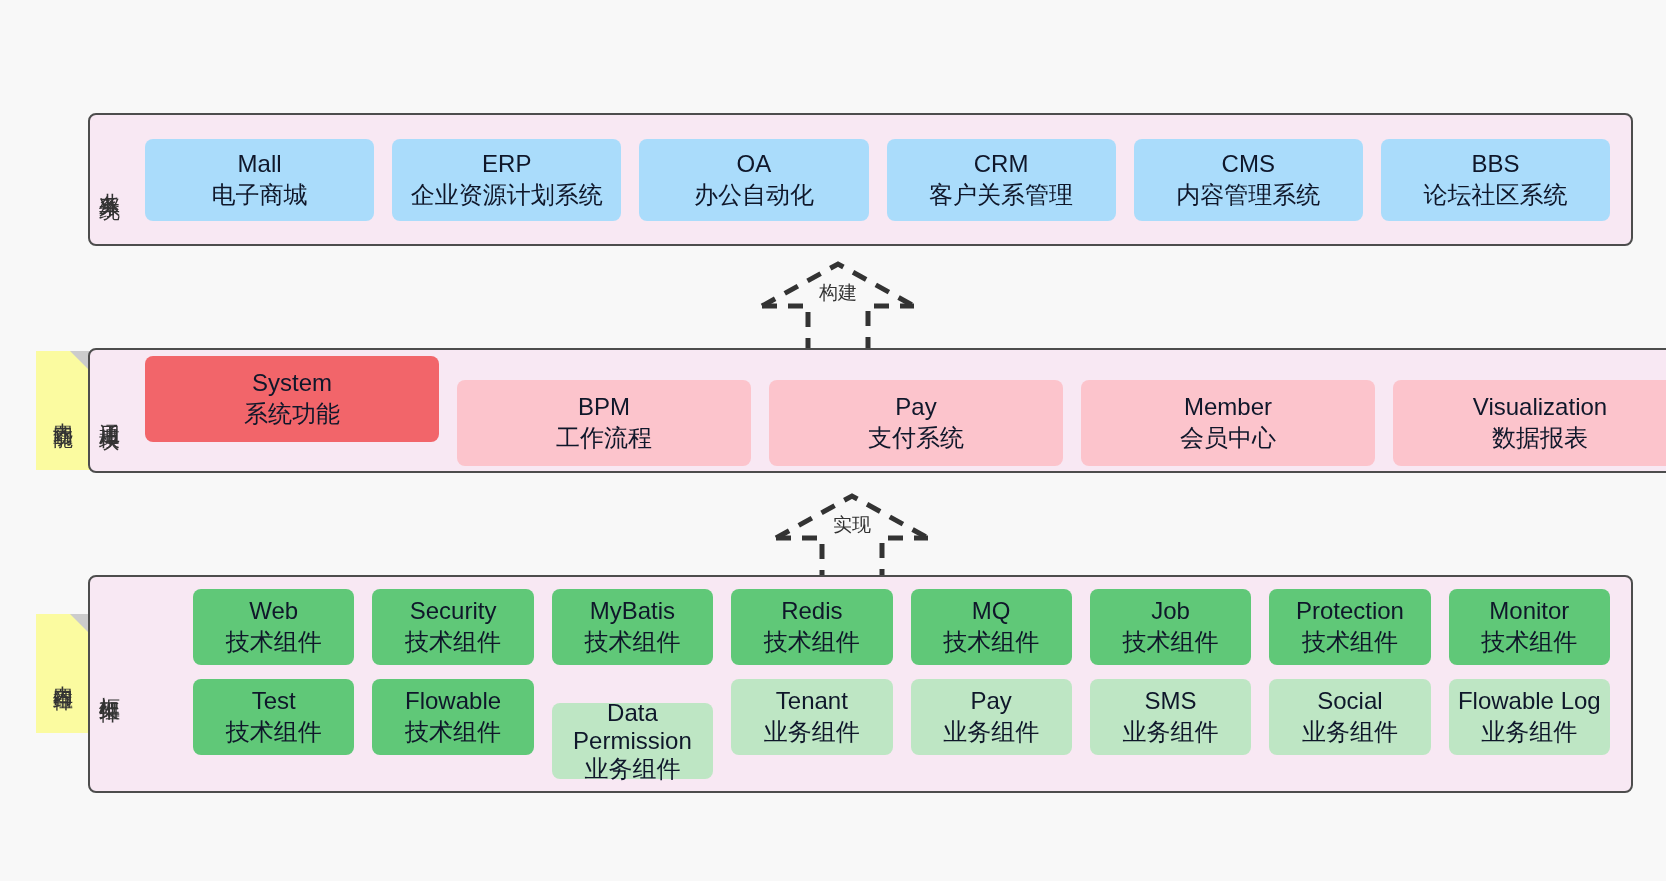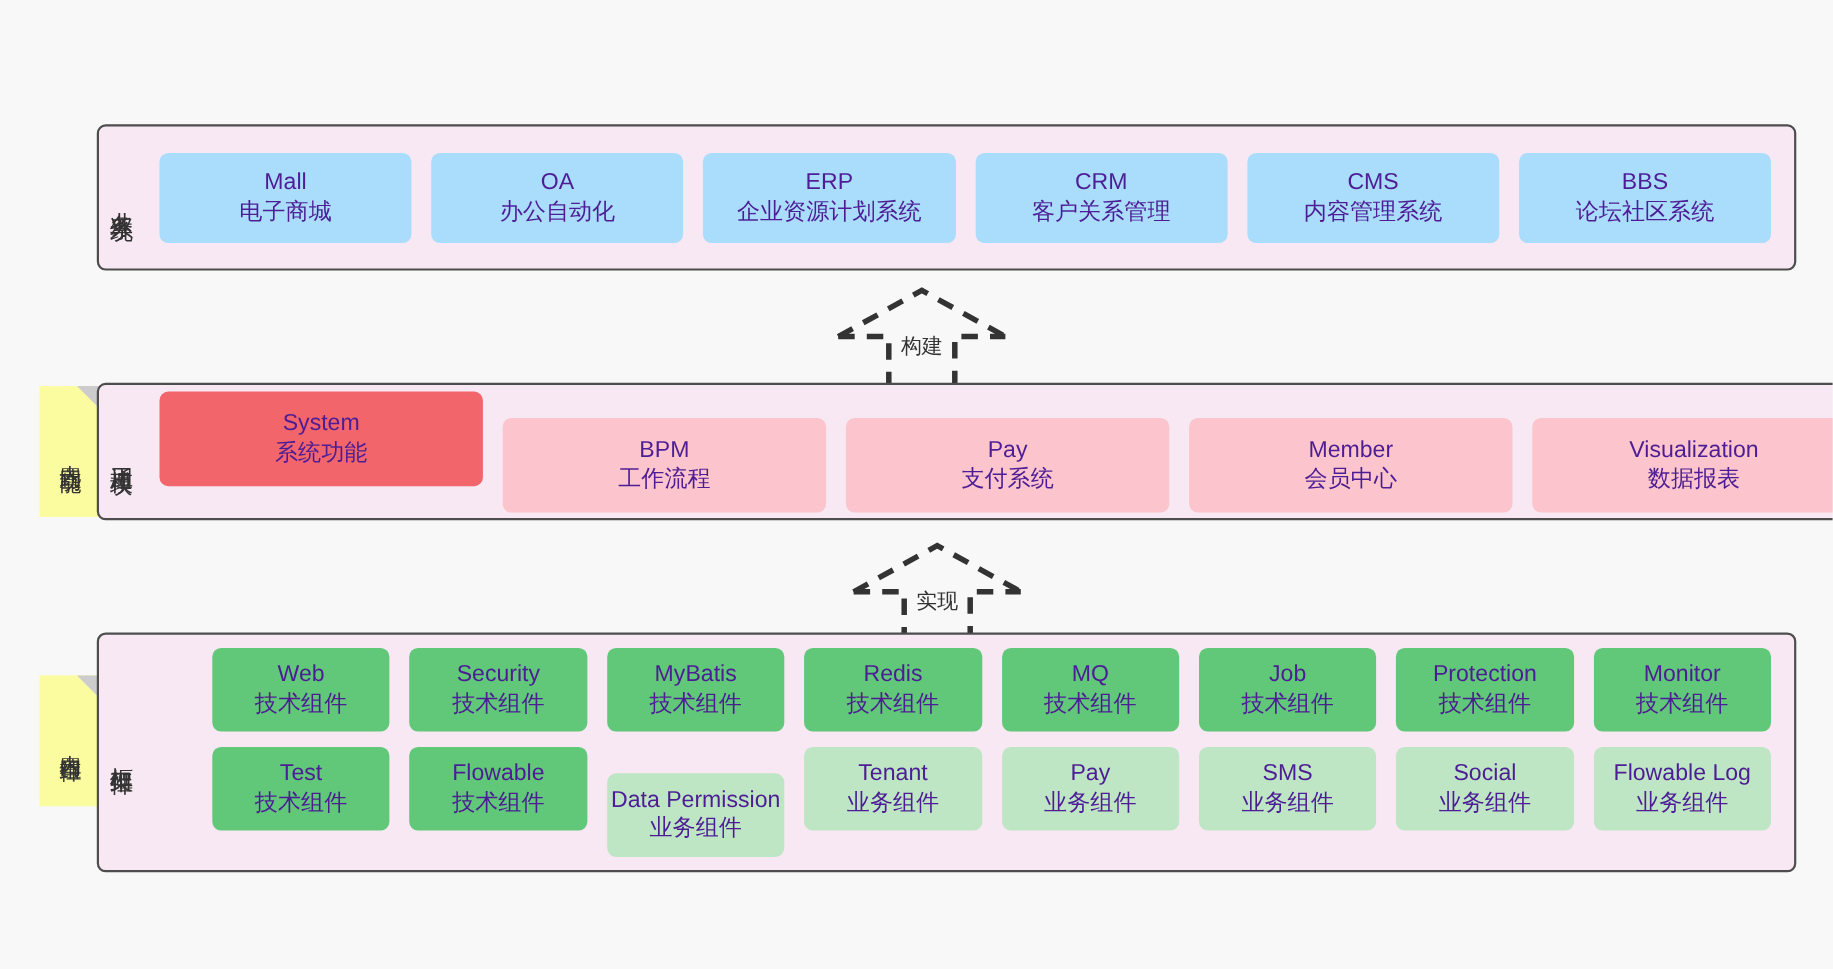--- a/index.html
+++ b/index.html
@@ -62,23 +62,23 @@
 
   
   .node {
     box-sizing: border-box;
     border-radius: 8px;
     display: flex;
     flex-direction: column;
     align-items: center;
     justify-content: center;
     text-align: center;
-    font-size: 21px;
+    font-size: 24px;
     line-height: 1.28;
-    color: #4c1d95;
+    color: #0f172a;
     flex: 1 1 0;
     margin: 0 9px;
     padding: 4px 2px;
     user-select: none;
   }
   .node .en { white-space: nowrap; }
   .node .cn { white-space: nowrap; }
   .node.two-line-en .en { white-space: normal; }
 
   .biz-sys  { background: #aadcfb; height: 82px; }
@@ -116,47 +116,47 @@
   
   .arrow {
     position: absolute;
     width: 160px;
     height: 100px;
   }
   .arrow .arrow-label {
     position: absolute;
     left: 0;
     right: 0;
-    top: 44px;
+    top: 22px;
     text-align: center;
     font-size: 19px;
     color: #333333;
     user-select: none;
   }
 </style>
 </head>
 <body>
 
 <div class="canvas">
 
   <div class="layer" style="left:88px; top:113px; width:1545px; height:133px;">
     <div class="layer-title">业务系统</div>
     <div class="layer-body">
       <div class="node-row">
         <div class="node biz-sys">
           <span class="en">Mall</span>
           <span class="cn">电子商城</span>
         </div>
         <div class="node biz-sys">
+          <span class="en">ERP</span>
+          <span class="cn">企业资源计划系统</span>
+        </div>
+        <div class="node biz-sys">
           <span class="en">OA</span>
           <span class="cn">办公自动化</span>
-        </div>
-        <div class="node biz-sys">
-          <span class="en">ERP</span>
-          <span class="cn">企业资源计划系统</span>
         </div>
         <div class="node biz-sys">
           <span class="en">CRM</span>
           <span class="cn">客户关系管理</span>
         </div>
         <div class="node biz-sys">
           <span class="en">CMS</span>
           <span class="cn">内容管理系统</span>
         </div>
         <div class="node biz-sys">

